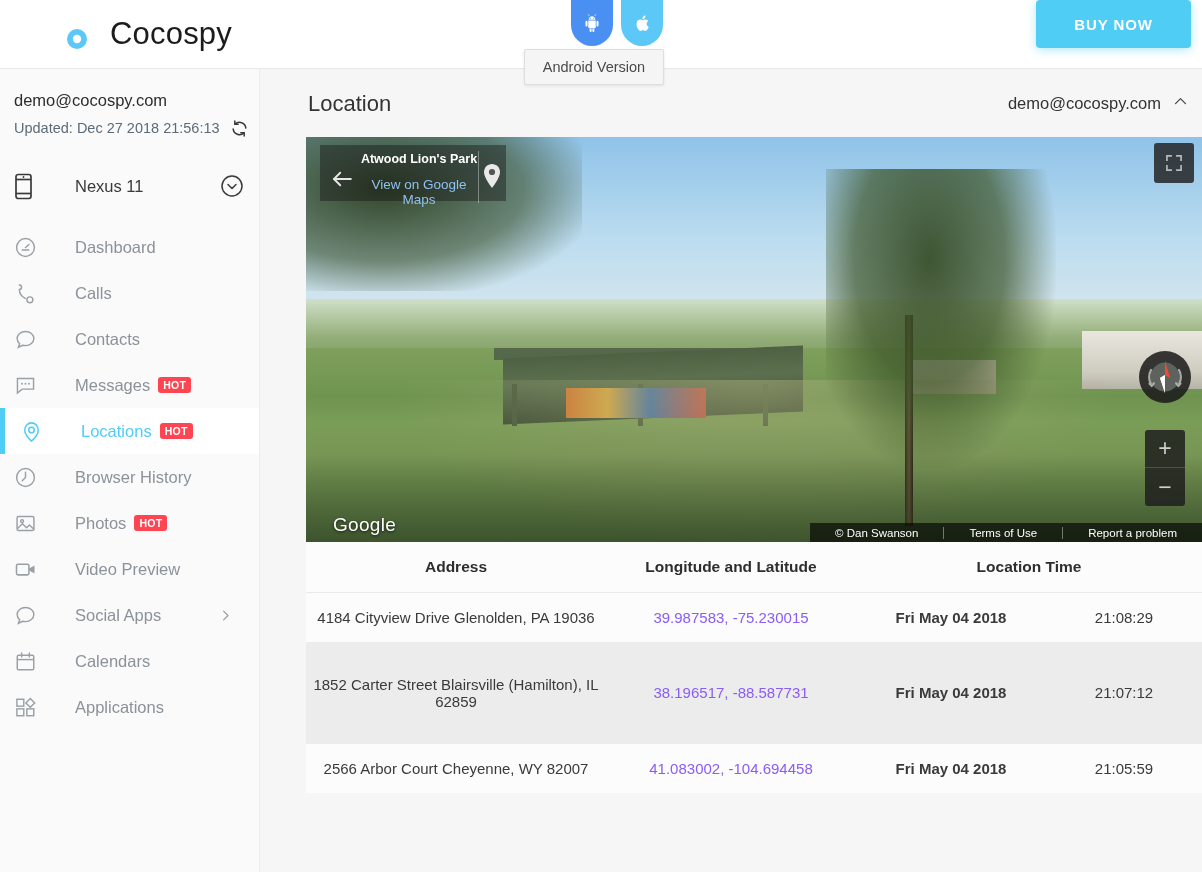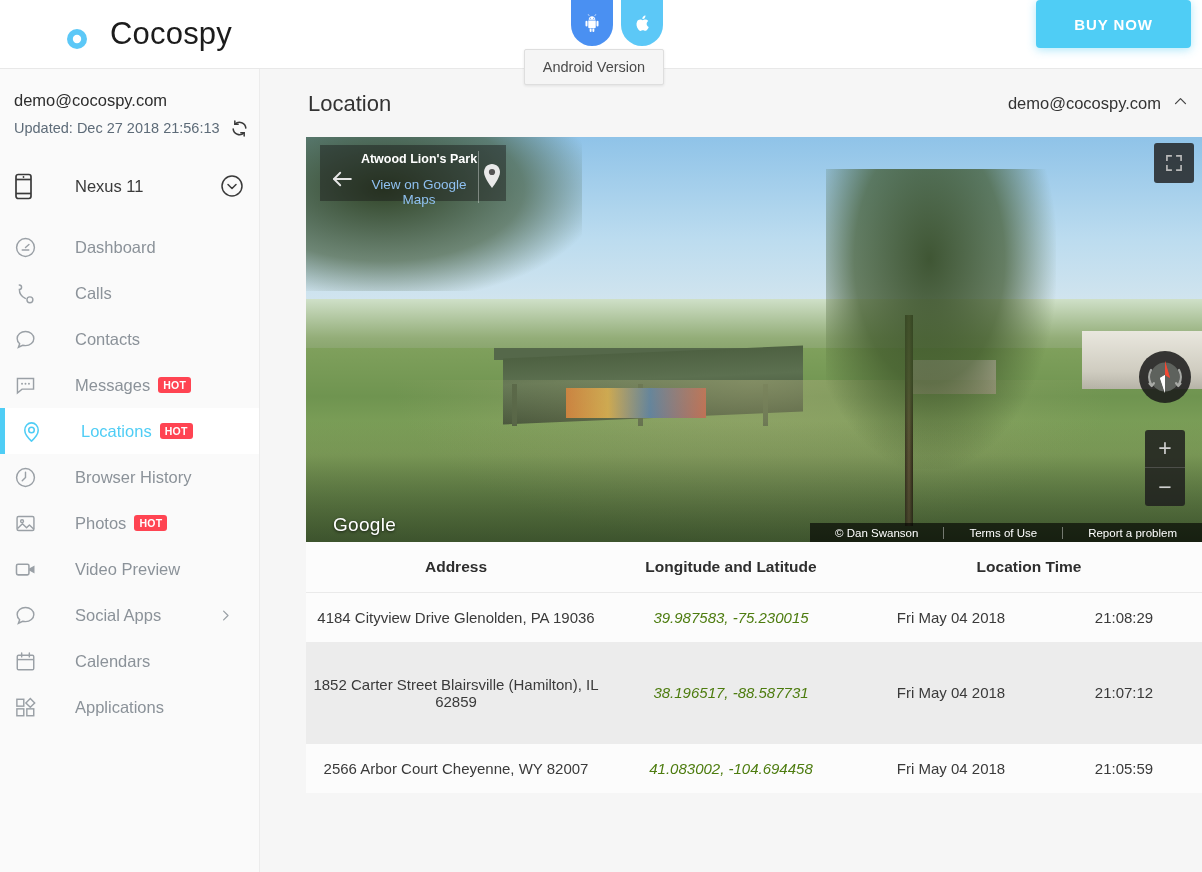--- a/index.html
+++ b/index.html
@@ -328,23 +328,23 @@
     font-size: 15px; color: #3a3a3a;
     text-align: center;
     padding: 16px 4px;
     margin-top: 20px;
   }
   .loc-table tbody tr { background: #fcfcfc; }
   .loc-table tbody tr.alt { background: #ececec; }
   .loc-table tbody tr.alt td { padding: 34px 4px; }
   .col-addr { width: 300px; }
   .col-coord { width: 250px; }
-  .col-date { width: 190px; }
+  .col-date { width: 190px; font-weight: bold; }
   .col-time { width: 156px; }
-  .coord-link { color: #4d7c0f; cursor: pointer; font-style: italic; }
+  .coord-link { color: #8b5cf6; cursor: pointer; }
   td.cell-addr { padding-left: 14px; padding-right: 14px; }
 </style>
 </head>
 <body>
 
 <div class="topbar">
 
   <div class="brand">
     <span class="brand-mark">
       <svg width="52" height="52" viewBox="0 0 52 52">

